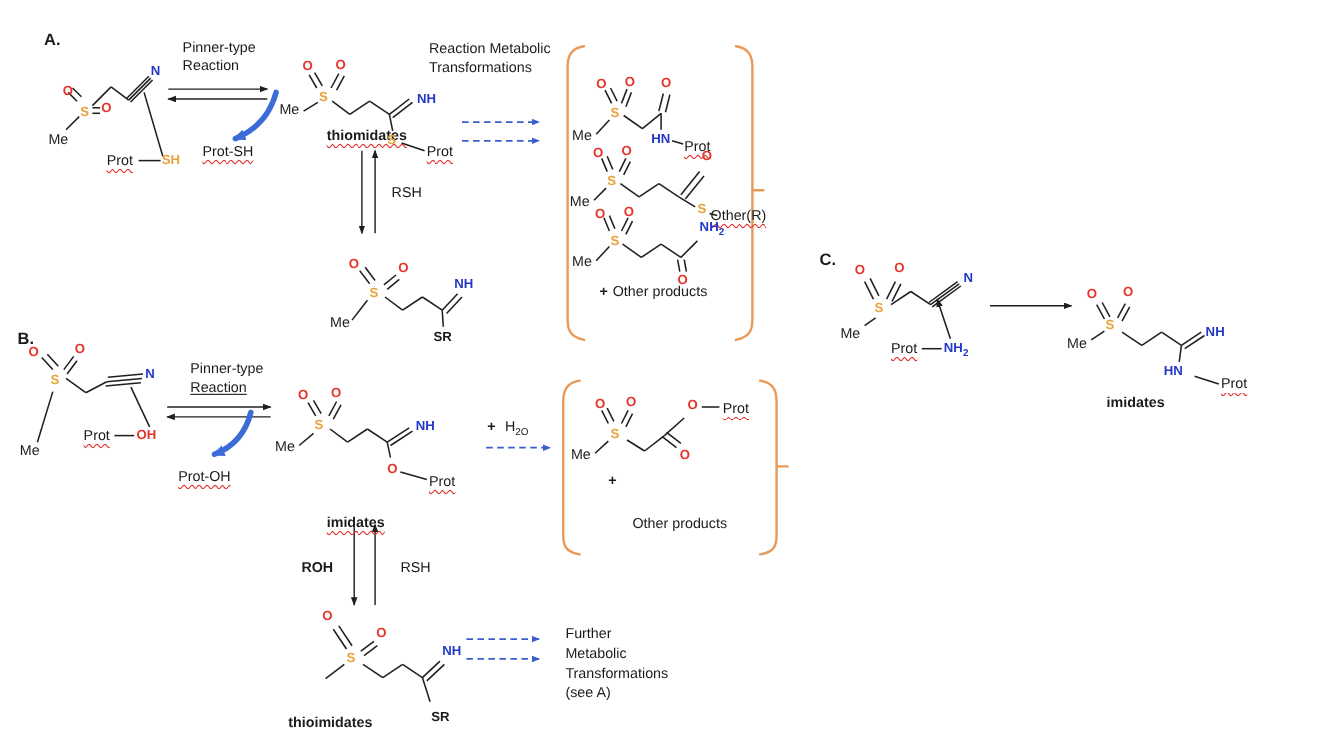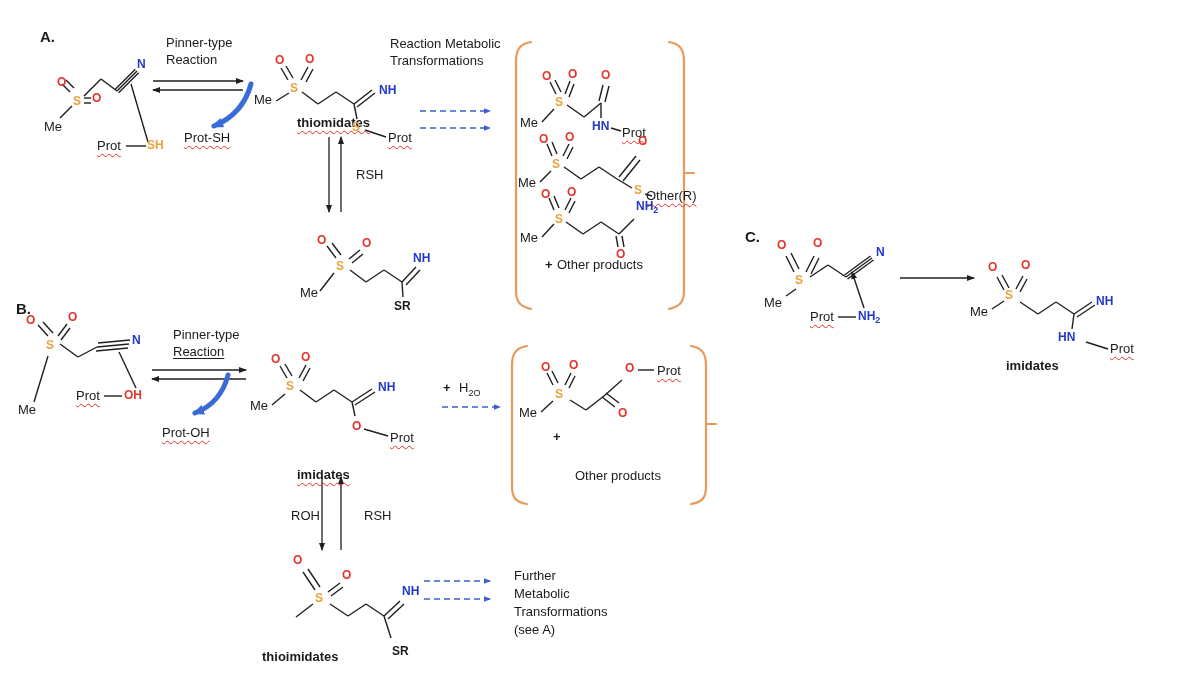--- a/index.html
+++ b/index.html
@@ -351,21 +351,21 @@
   <span class="lbl" style="left:519px; top:406px;">Me</span>
   <span class="lbl atom s" style="left:555px; top:388px;">S</span>
   <span class="lbl atom o" style="left:541px; top:361px;">O</span>
   <span class="lbl atom o" style="left:569px; top:359px;">O</span>
   <span class="lbl atom o" style="left:625px; top:362px;">O</span>
   <span class="lbl squiggle" style="left:657px; top:364px;">Prot</span>
   <span class="lbl atom o" style="left:618px; top:407px;">O</span>
   <span class="lbl bold" style="left:553px; top:430px;">+</span>
   <span class="lbl" style="left:575px; top:469px;">Other products</span>
 
-  <span class="lbl" style="left:291px; top:509px;">ROH</span>
+  <span class="lbl" style="left:274px; top:509px;font-weight:bold;">ROH</span>
   <span class="lbl" style="left:364px; top:509px;">RSH</span>
 
   <span class="lbl atom o" style="left:293px; top:554px;">O</span>
   <span class="lbl atom o" style="left:342px; top:569px;">O</span>
   <span class="lbl atom s" style="left:315px; top:592px;">S</span>
   <span class="lbl atom n" style="left:402px; top:585px;">NH</span>
   <span class="lbl atom" style="left:392px; top:645px;">SR</span>
   <span class="lbl bold" style="left:262px; top:650px;">thioimidates</span>
 
   <span class="lbl" style="left:514px; top:569px;">Further</span>

